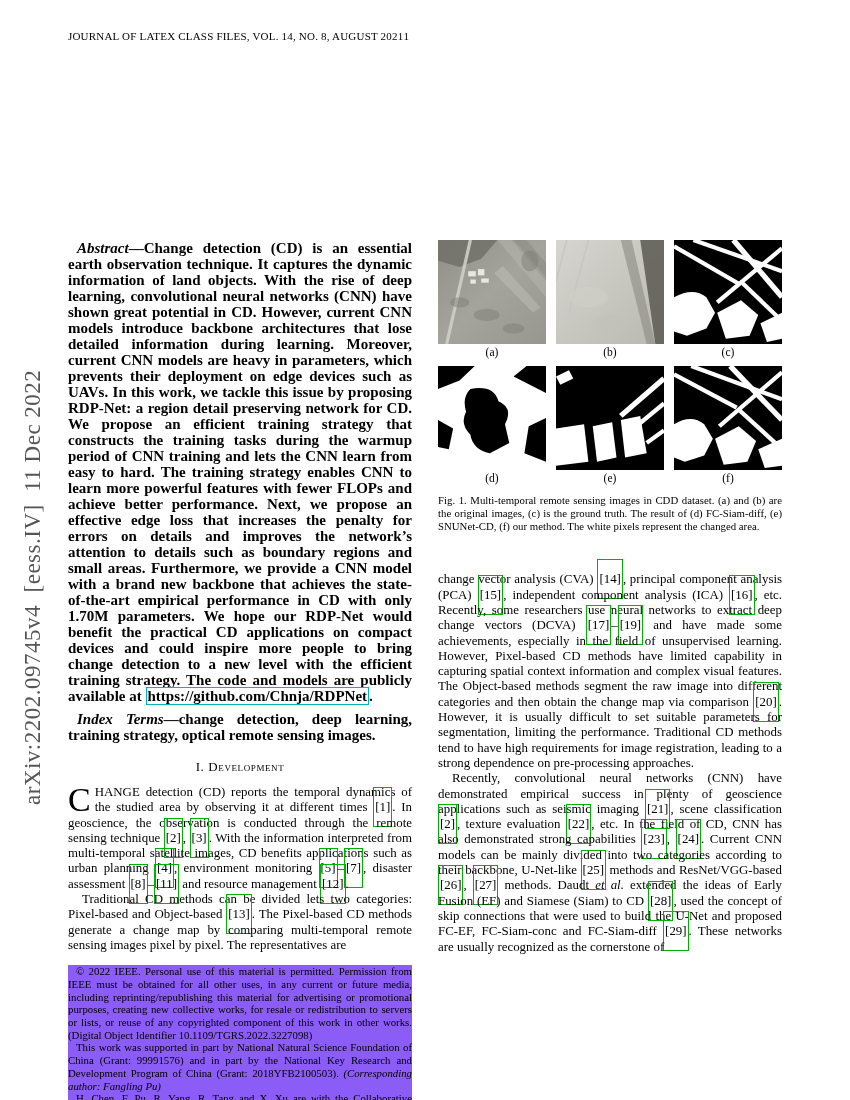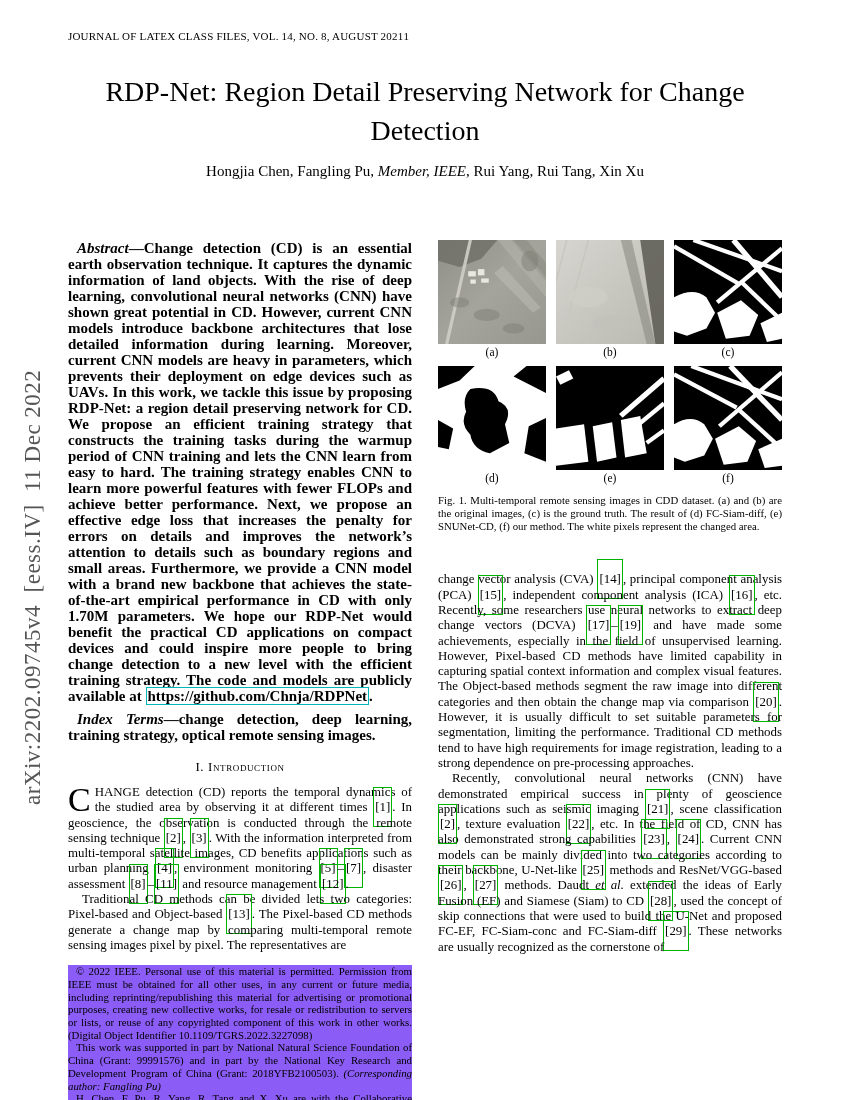--- a/index.html
+++ b/index.html
@@ -82,30 +82,28 @@
 
 <div class="page">
 
   <header class="runhead">
     <span>JOURNAL OF LATEX CLASS FILES, VOL. 14, NO. 8, AUGUST 2021</span>
     <span>1</span>
   </header>
 
   <div class="arxiv">arXiv:2202.09745v4  [eess.IV]  11 Dec 2022</div>
 
-  <h1 class="title">RDP-Net: Region Detail Preserving Network for Change Detection</h1>
-  <div class="authors"><span>Hongjia Chen, Fangling Pu, </span><span class="it">Member, IEEE</span><span>, Rui Yang, Rui Tang, Xin Xu</span></div>
 
   <section class="col col-left">
 
     <p class="abstract"><span class="lead">Abstract</span><span><span>—Change detection (CD) is an essential earth observation technique. It captures the dynamic information of land objects. With the rise of deep learning, convolutional neural networks (CNN) have shown great potential in CD. However, current CNN models introduce backbone architectures that lose detailed information during learning. Moreover, current CNN models are heavy in parameters, which prevents their deployment on edge devices such as UAVs. In this work, we tackle this issue by proposing RDP-Net: a region detail preserving network for CD. We propose an efficient training strategy that constructs the training tasks during the warmup period of CNN training and lets the CNN learn from easy to hard. The training strategy enables CNN to learn more powerful features with fewer FLOPs and achieve better performance. Next, we propose an effective edge loss that increases the penalty for errors on details and improves the network’s attention to details such as boundary regions and small areas. Furthermore, we provide a CNN model with a brand new backbone that achieves the state-of-the-art empirical performance in CD with only 1.70M parameters. We hope our RDP-Net would benefit the practical CD applications on compact devices and could inspire more people to bring change detection to a new level with the efficient training strategy. The code and models are publicly available at </span><span class="urlbox">https://github.com/Chnja/RDPNet</span><span>.</span></span></p>
 
     <p class="abstract"><span class="lead">Index Terms</span><span><span>—change detection, deep learning, training strategy, optical remote sensing images.</span></span></p>
 
-    <h2 class="sec-heading">I. Introduction</h2>
+    <h2 class="sec-heading">I. Development</h2>
 
     <p class="body-p"><span class="dropcap">C</span><span><span>HANGE detection (CD) reports the temporal dynamics of the studied area by observing it at different times </span><span class="cite">[1]</span><span>. In geoscience, the observation is conducted through the remote sensing technique </span><span class="cite">[2]</span><span>, </span><span class="cite">[3]</span><span>. With the information interpreted from multi-temporal satellite images, CD benefits applications such as urban planning </span><span class="cite">[4]</span><span>, environment monitoring </span><span class="cite">[5]</span><span>–</span><span class="cite">[7]</span><span>, disaster assessment </span><span class="cite">[8]</span><span>–</span><span class="cite">[11]</span><span> and resource management </span><span class="cite">[12]</span><span>.</span></span></p>
 
     <p class="body-p indent"><span>Traditional CD methods can be divided lets two categories: Pixel-based and Object-based </span><span class="cite">[13]</span><span>. The Pixel-based CD methods generate a change map by comparing multi-temporal remote sensing images pixel by pixel. The representatives are</span></p>
 
     <div class="footnotes">
       <p class="fn"><span>© 2022 IEEE. Personal use of this material is permitted. Permission from IEEE must be obtained for all other uses, in any current or future media, including reprinting/republishing this material for advertising or promotional purposes, creating new collective works, for resale or redistribution to servers or lists, or reuse of any copyrighted component of this work in other works. (Digital Object Identifier 10.1109/TGRS.2022.3227098)</span></p>
       <p class="fn"><span>This work was supported in part by National Natural Science Foundation of China (Grant: 99991576) and in part by the National Key Research and Development Program of China (Grant: 2018YFB2100503). </span><span class="it">(Corresponding author: Fangling Pu)</span></p>
       <p class="fn"><span>H. Chen, F. Pu, R. Yang, R. Tang and X. Xu are with the Collaborative Sensing Laboratory, Electronic Information School, Wuhan University, Wuhan 430079, China (e-mail: chj1997@whu.edu.cn; flpu@whu.edu.cn; ruiyang@whu.edu.cn; tangr@whu.edu.cn; xinxu@whu.edu.cn).</span></p>
     </div>

